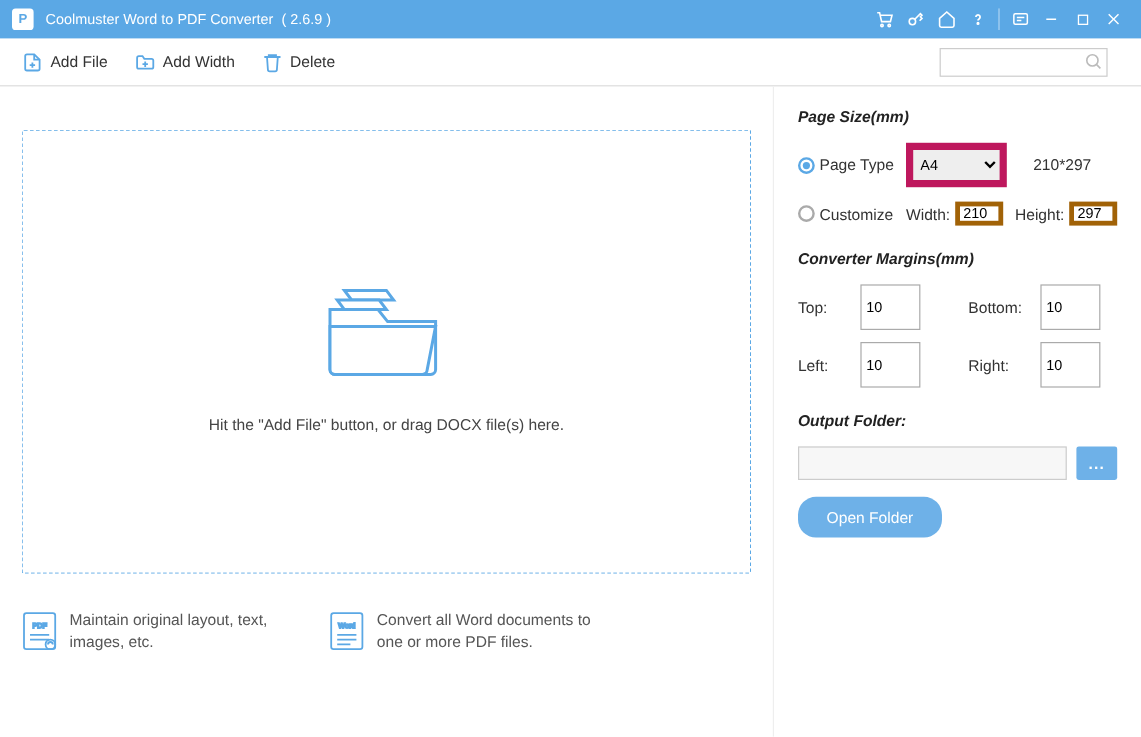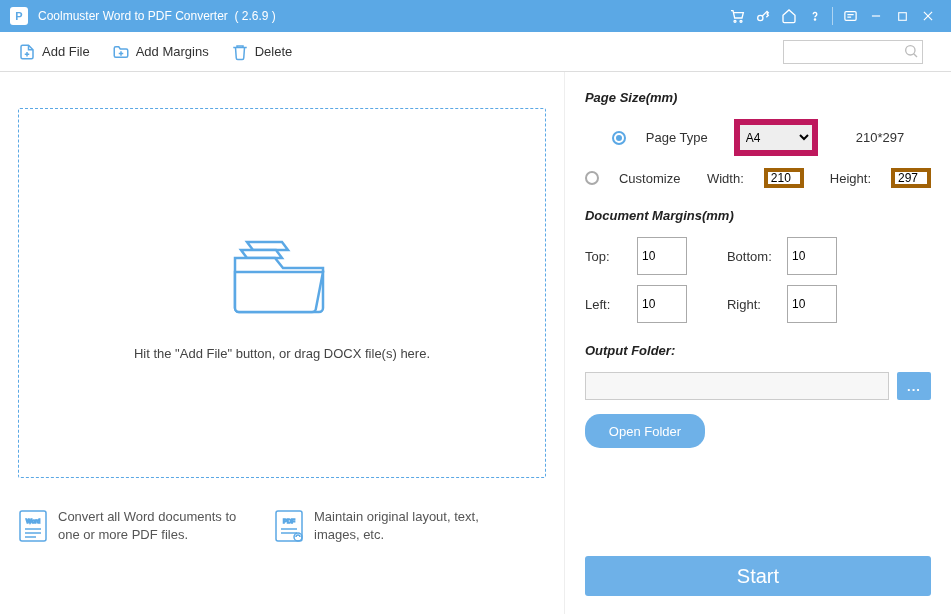--- a/index.html
+++ b/index.html
@@ -18,21 +18,21 @@
 .toolbar .search-wrap .sicon { position: absolute; right: 4px; top: 3px; color: #bbb; }
 .content { display: flex; height: calc(100% - 72px); }
 .left { width: 648px; padding: 0 18px 18px 18px; display: flex; flex-direction: column; border-right: 1px solid #eee; }
 .dropzone { margin-top: 36px; flex: 0 0 370px; border: 1.5px dashed #5BA8E5; border-radius: 2px; display: flex; flex-direction: column; align-items: center; justify-content: center; }
 .dropzone .hint { margin-top: 30px; color: #444; }
 .info-row { display: flex; align-items: center; margin-top: 30px; gap: 16px; }
 .info-item { display: flex; align-items: center; gap: 10px; }
 .info-item .itxt { color: #555; max-width: 200px; line-height: 1.4; }
 .right { flex: 1; padding: 18px 20px; display: flex; flex-direction: column; }
 .right h4 { font-size: 13px; font-weight: bold; margin-bottom: 14px; color: #222; font-style: italic; }
-.row { display: flex; align-items: center; margin-bottom: 12px; gap: 20px; justify-content: center; }
+.row { display: flex; align-items: center; margin-bottom: 12px; gap: 4px; }
 .radio { width: 14px; height: 14px; border-radius: 50%; border: 2px solid #5BA8E5; display: inline-flex; align-items: center; justify-content: center; cursor: pointer; }
 .radio.checked::after { content: ""; width: 6px; height: 6px; background: #5BA8E5; border-radius: 50%; }
 .radio.unchecked { border-color: #aaa; }
 select.sel { width: 84px; height: 37px; border: 6px solid #be185d; background: #eee; font-size: 12px; padding: 0 2px; }
 .dimtext { margin-left: 18px; color: #333; }
 .small-input { width: 40px; height: 20px; border: 4px solid #a16207; font-size: 12px; text-align: left; padding: 0 3px; }
 .margins .mrow { display: flex; align-items: center; margin-bottom: 10px; }
 .mlabel { width: 52px; color: #333; }
 .mlabel2 { width: 60px; margin-left: 40px; color: #333; }
 .margins input { width: 50px; height: 38px; border: 1px solid #aaa; font-size: 12px; padding: 0 4px; }
@@ -116,21 +116,21 @@
     <span>Add File</span>
   </div>
   <div class="tool-btn">
     <span class="ticon">
       <svg width="18" height="18" viewBox="0 0 24 24" fill="none" stroke="#5BA8E5" stroke-width="2">
           <path d="M3 7a2 2 0 0 1 2-2h4l2 3h8a2 2 0 0 1 2 2v7a2 2 0 0 1-2 2H5a2 2 0 0 1-2-2z"></path>
           <line x1="12" y1="11" x2="12" y2="17"></line>
           <line x1="9" y1="14" x2="15" y2="14"></line>
         </svg>
     </span>
-    <span>Add Margins</span>
+    <span>Add Width</span>
   </div>
   <div class="tool-btn">
     <span class="ticon">
       <svg width="18" height="18" viewBox="0 0 24 24" fill="none" stroke="#5BA8E5" stroke-width="2">
           <path d="M3 6h18"></path>
           <path d="M8 6V4h8v2"></path>
           <path d="M6 6l1 14a2 2 0 0 0 2 2h6a2 2 0 0 0 2-2l1-14"></path>
         </svg>
     </span>
     <span>Delete</span>
@@ -153,45 +153,45 @@
         <svg width="110" height="90" viewBox="0 0 110 90" fill="none" stroke="#5BA8E5" stroke-width="2.5">
           <path d="M20 16 h35 l6 8 h-35 z" fill="#fff"></path>
           <path d="M14 24 h35 l6 8 h-35 z" fill="#fff"></path>
           <path d="M8 32 h40 l8 10 h40 v40 a4 4 0 0 1 -4 4 H12 a4 4 0 0 1 -4 -4 z" fill="#fff"></path>
           <path d="M8 46 h88 l-7 36 a4 4 0 0 1 -4 4 H12 a4 4 0 0 1 -4 -4 z" fill="#fff"></path>
         </svg>
       </span>
       <div class="hint">Hit the "Add File" button, or drag DOCX file(s) here.</div>
     </div>
     <div class="info-row">
-      <div class="info-item">
-        <span>
-          <svg width="30" height="34" viewBox="0 0 30 34" fill="none" stroke="#5BA8E5" stroke-width="1.5">
-              <rect x="2" y="2" width="26" height="30" rx="2"></rect>
-              <text x="15" y="14" text-anchor="middle" font-size="6" fill="#5BA8E5" font-family="Arial">Word</text>
-              <line x1="7" y1="20" x2="23" y2="20"></line>
-              <line x1="7" y1="24" x2="23" y2="24"></line>
-              <line x1="7" y1="28" x2="18" y2="28"></line>
-            </svg>
-        </span>
-        <div class="itxt">Convert all Word documents to one or more PDF files.</div>
-      </div>
       <div class="info-item">
         <span>
           <svg width="30" height="34" viewBox="0 0 30 34" fill="none" stroke="#5BA8E5" stroke-width="1.5">
               <rect x="2" y="2" width="26" height="30" rx="2"></rect>
               <text x="15" y="14" text-anchor="middle" font-size="6" fill="#5BA8E5" font-family="Arial">PDF</text>
               <line x1="7" y1="20" x2="23" y2="20"></line>
               <line x1="7" y1="24" x2="23" y2="24"></line>
               <circle cx="24" cy="28" r="4" stroke="#5BA8E5"></circle>
               <path d="M22 28 a2 2 0 0 1 4 0" stroke="#5BA8E5"></path>
             </svg>
         </span>
         <div class="itxt">Maintain original layout, text, images, etc.</div>
       </div>
+      <div class="info-item">
+        <span>
+          <svg width="30" height="34" viewBox="0 0 30 34" fill="none" stroke="#5BA8E5" stroke-width="1.5">
+              <rect x="2" y="2" width="26" height="30" rx="2"></rect>
+              <text x="15" y="14" text-anchor="middle" font-size="6" fill="#5BA8E5" font-family="Arial">Word</text>
+              <line x1="7" y1="20" x2="23" y2="20"></line>
+              <line x1="7" y1="24" x2="23" y2="24"></line>
+              <line x1="7" y1="28" x2="18" y2="28"></line>
+            </svg>
+        </span>
+        <div class="itxt">Convert all Word documents to one or more PDF files.</div>
+      </div>
     </div>
   </div>
 
   <div class="right">
     <h4>Page Size(mm)</h4>
     <div class="row">
       <span class="radio checked"></span>
       <span class="lbl" style="width:68px">Page Type</span>
       <select class="sel">
         <option>A4</option>
@@ -200,21 +200,21 @@
     </div>
     <div class="row">
       <span class="radio unchecked"></span>
       <span class="lbl" style="width:68px">Customize</span>
       <span class="lbl">Width:</span>
       <input class="small-input" value="210" style="">
       <span class="lbl" style="margin-left:6px">Height:</span>
       <input class="small-input" value="297" style="">
     </div>
 
-    <h4 style="margin-top:8px">Document Margins(mm)</h4>
+    <h4 style="margin-top:8px">Converter Margins(mm)</h4>
     <div class="margins">
       <div class="mrow">
         <span class="mlabel">Top:</span>
         <input value="10" style="">
         <span class="mlabel2">Bottom:</span>
         <input value="10" style="">
       </div>
       <div class="mrow">
         <span class="mlabel">Left:</span>
         <input value="10" style="">
@@ -224,15 +224,14 @@
     </div>
 
     <h4 style="margin-top:10px">Output Folder:</h4>
     <div class="output-row">
       <input type="text" value="" style="">
       <div class="browse-btn">...</div>
     </div>
     <div class="open-folder-btn">Open Folder</div>
 
     <div class="fill"></div>
-    <div class="start-btn">Start</div>
   </div>
 </div>
 
 </body></html>

